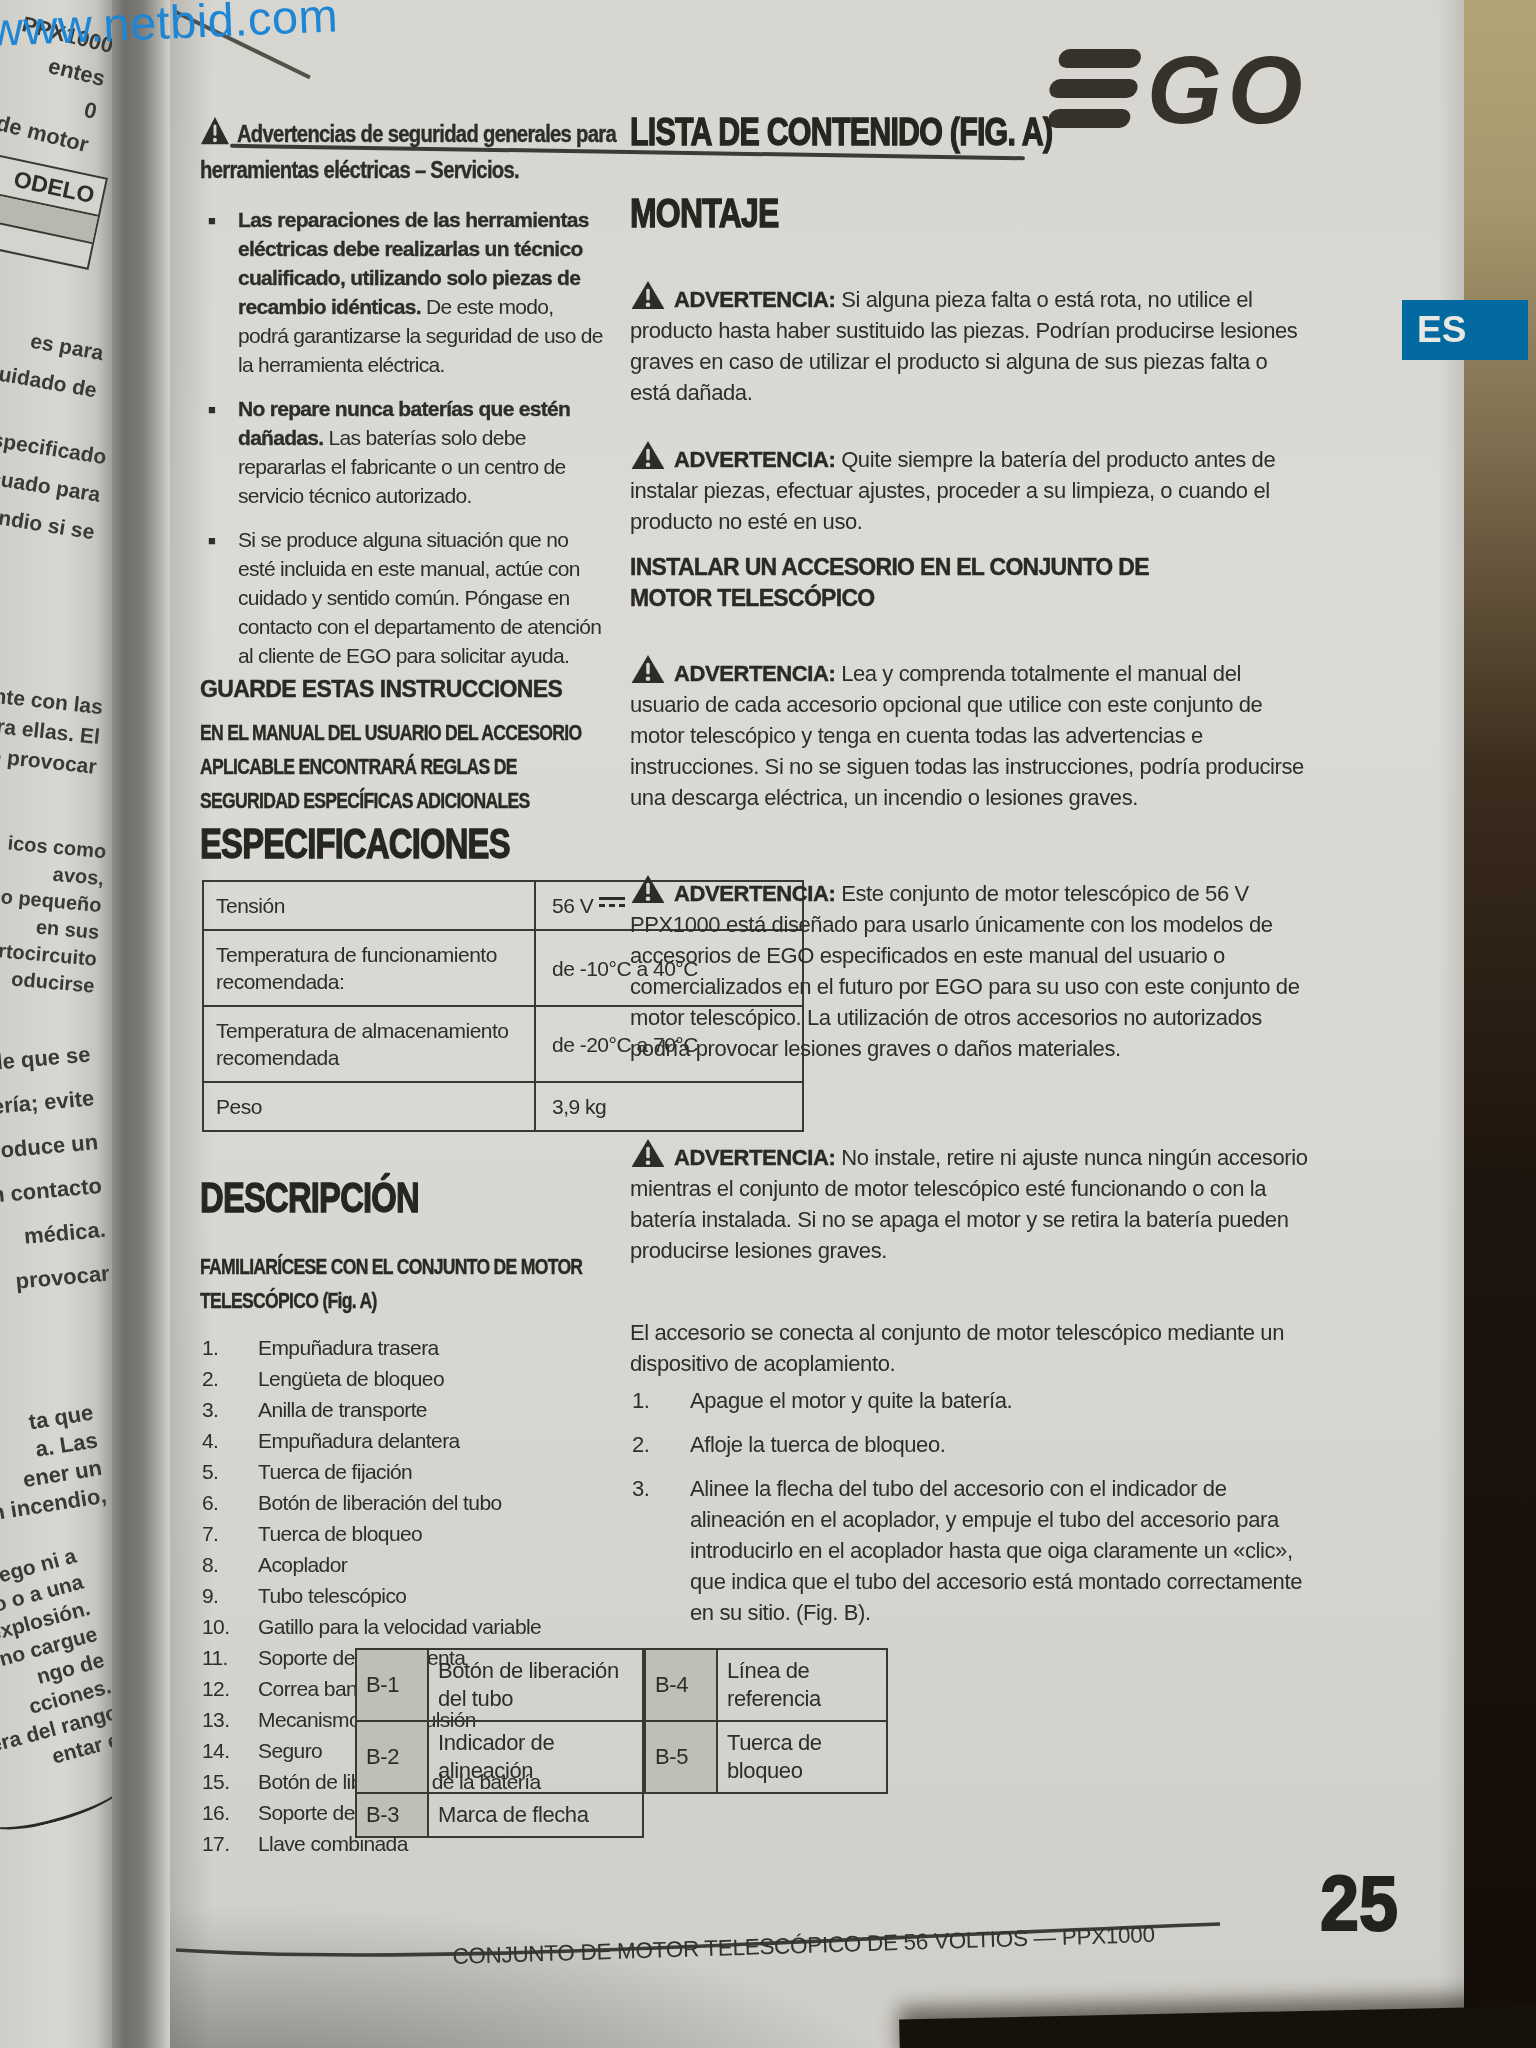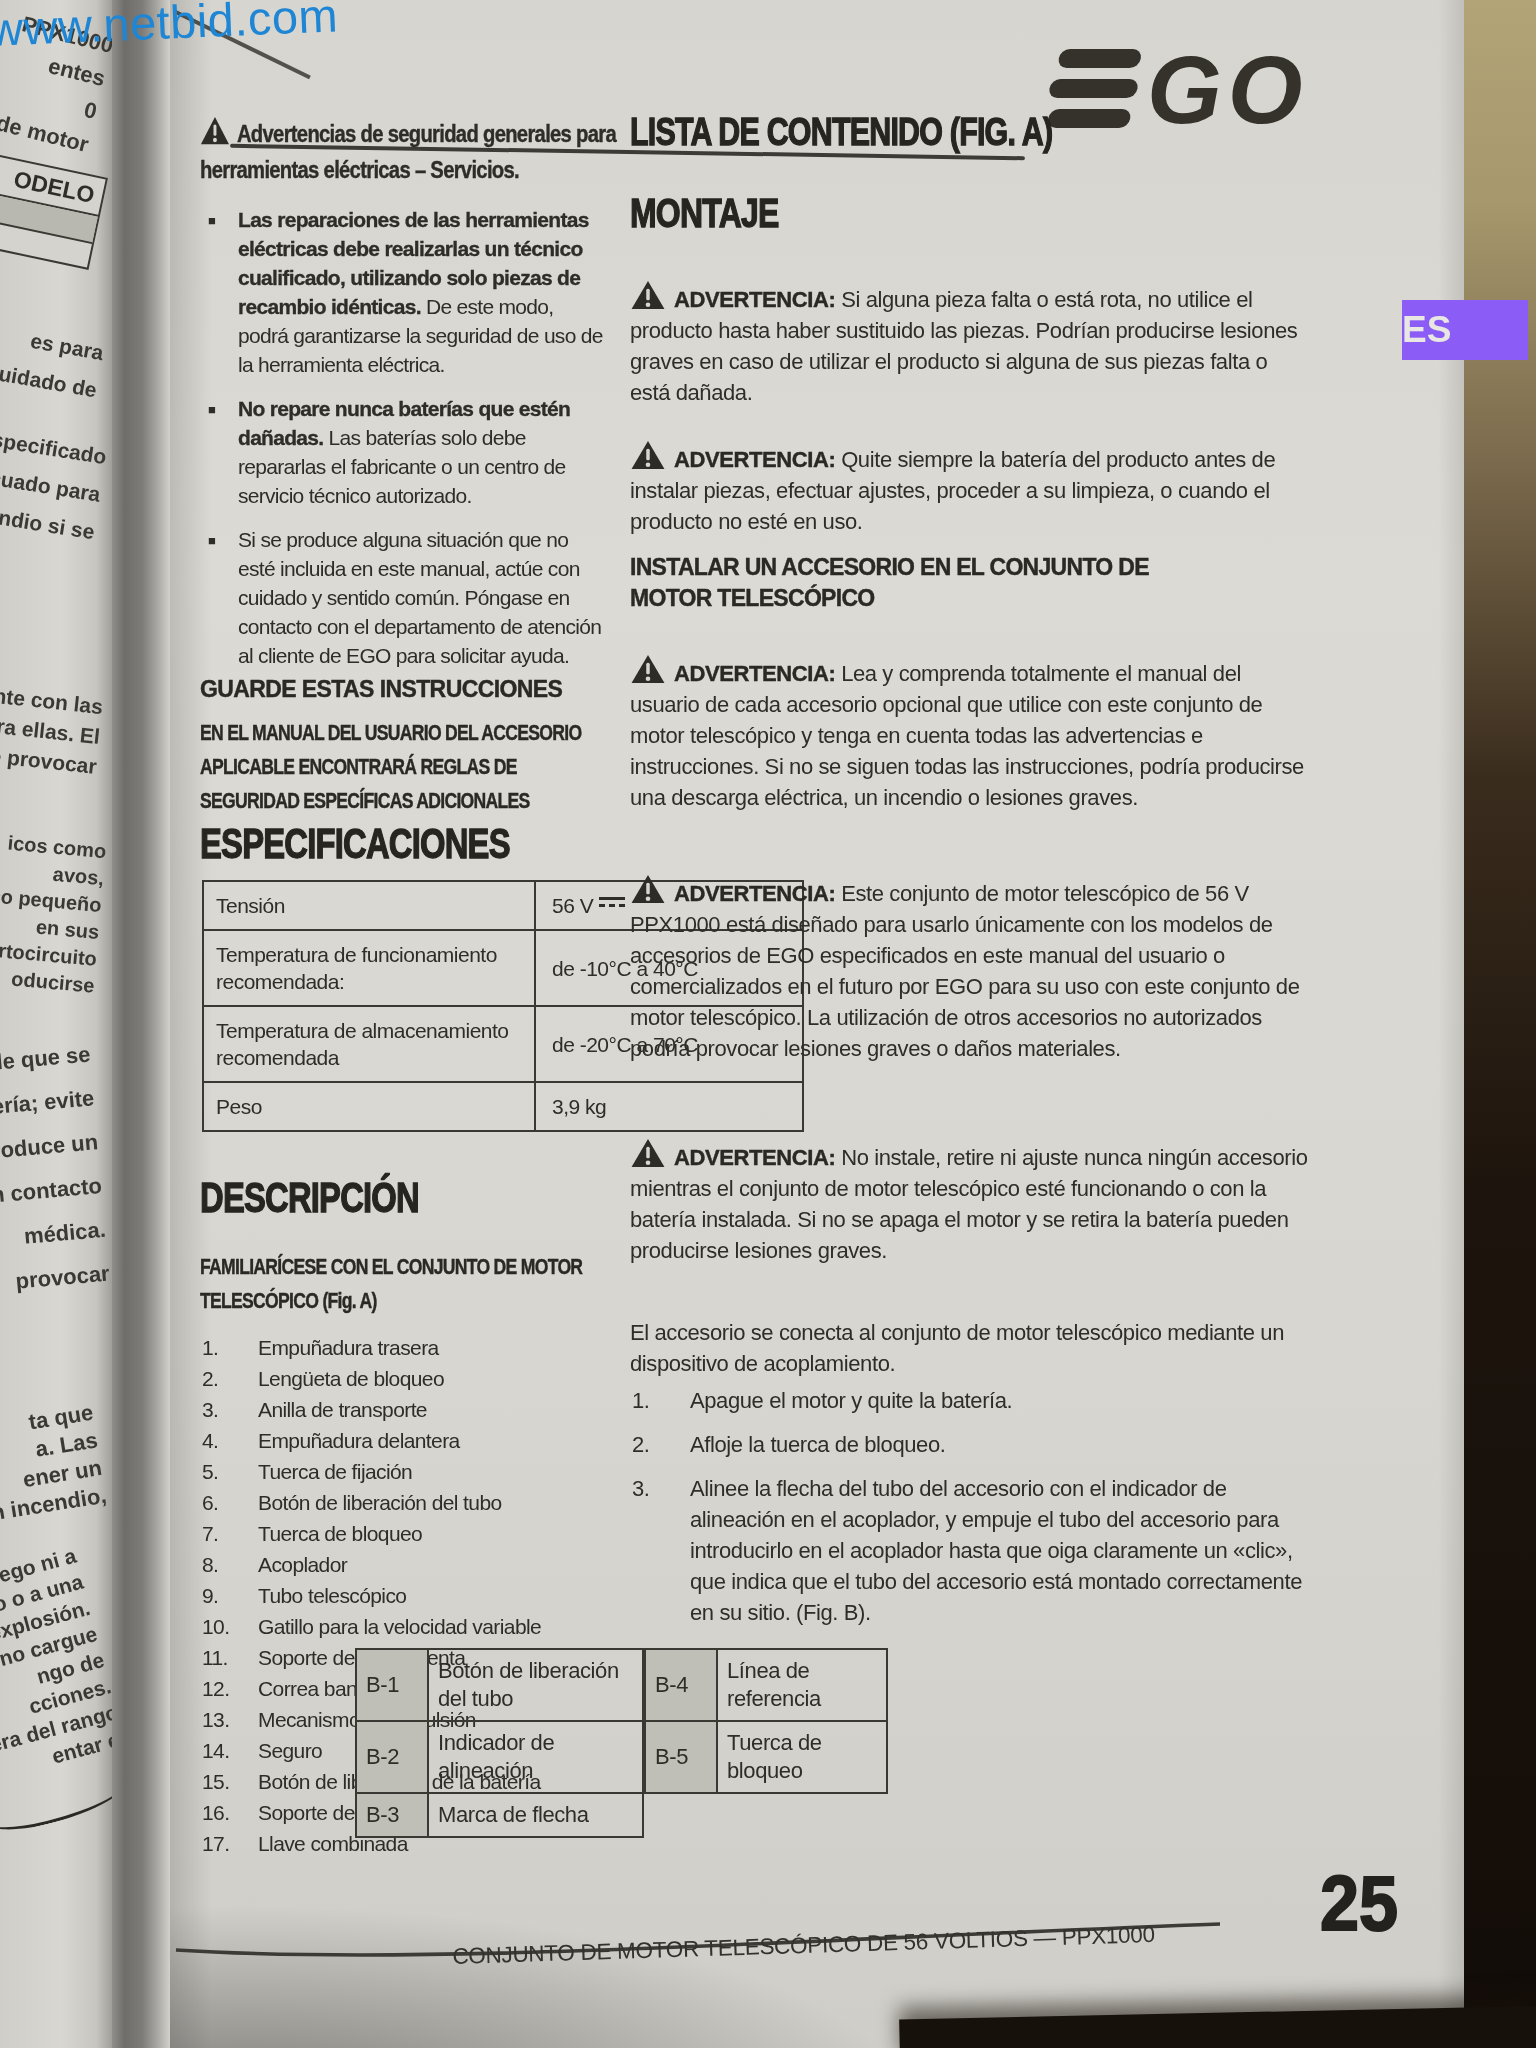--- a/index.html
+++ b/index.html
@@ -21,22 +21,22 @@
   .page::after{content:"";position:absolute;inset:0;pointer-events:none;
     background:radial-gradient(ellipse 980px 300px at 6% 103%,rgba(58,56,52,0.55),rgba(58,56,52,0) 68%);}
   .bottom-dark{position:absolute;left:900px;bottom:-6px;width:640px;height:48px;background:#17110b;
     transform:rotate(-1.2deg);transform-origin:right bottom;box-shadow:0 -12px 20px rgba(23,17,11,0.55);}
   .corner-curl{position:absolute;left:6px;top:10px;width:150px;height:4px;background:#26251f;
     transform:rotate(26deg);transform-origin:left top;opacity:.75;}
 
   
   .watermark{position:absolute;left:-12px;top:2px;font-size:47px;letter-spacing:.5px;
     color:#1e86d4;transform:rotate(-2.4deg);transform-origin:left top;font-weight:400;}
-  .es-tab{position:absolute;left:1402px;top:300px;width:126px;height:60px;background:#8b5cf6;
-    color:#e8e7e2;font-size:37px;font-weight:700;line-height:60px;box-sizing:border-box;}
+  .es-tab{position:absolute;left:1402px;top:300px;width:126px;height:60px;background:#0369a1;
+    color:#e8e7e2;font-size:37px;font-weight:700;line-height:60px;padding-left:15px;box-sizing:border-box;}
   .header-rule{position:absolute;left:60px;top:150px;width:795px;height:3.5px;background:#3d3b36;
     transform:rotate(0.9deg);border-radius:2px;}
   .ego-logo{position:absolute;left:875px;top:46px;}
 
   
   .pre{white-space:pre-line;}
   .h-big{font-weight:700;color:#26251f;-webkit-text-stroke:1.3px #26251f;letter-spacing:-1px;}
   .h-big>span{display:inline-block;transform:scaleX(0.78);transform-origin:left center;white-space:nowrap;}
   .h-sub{font-weight:700;color:#2a2923;-webkit-text-stroke:0.4px #2a2923;}
   .warn-icon{display:inline-block;vertical-align:-4px;margin-right:8px;}

